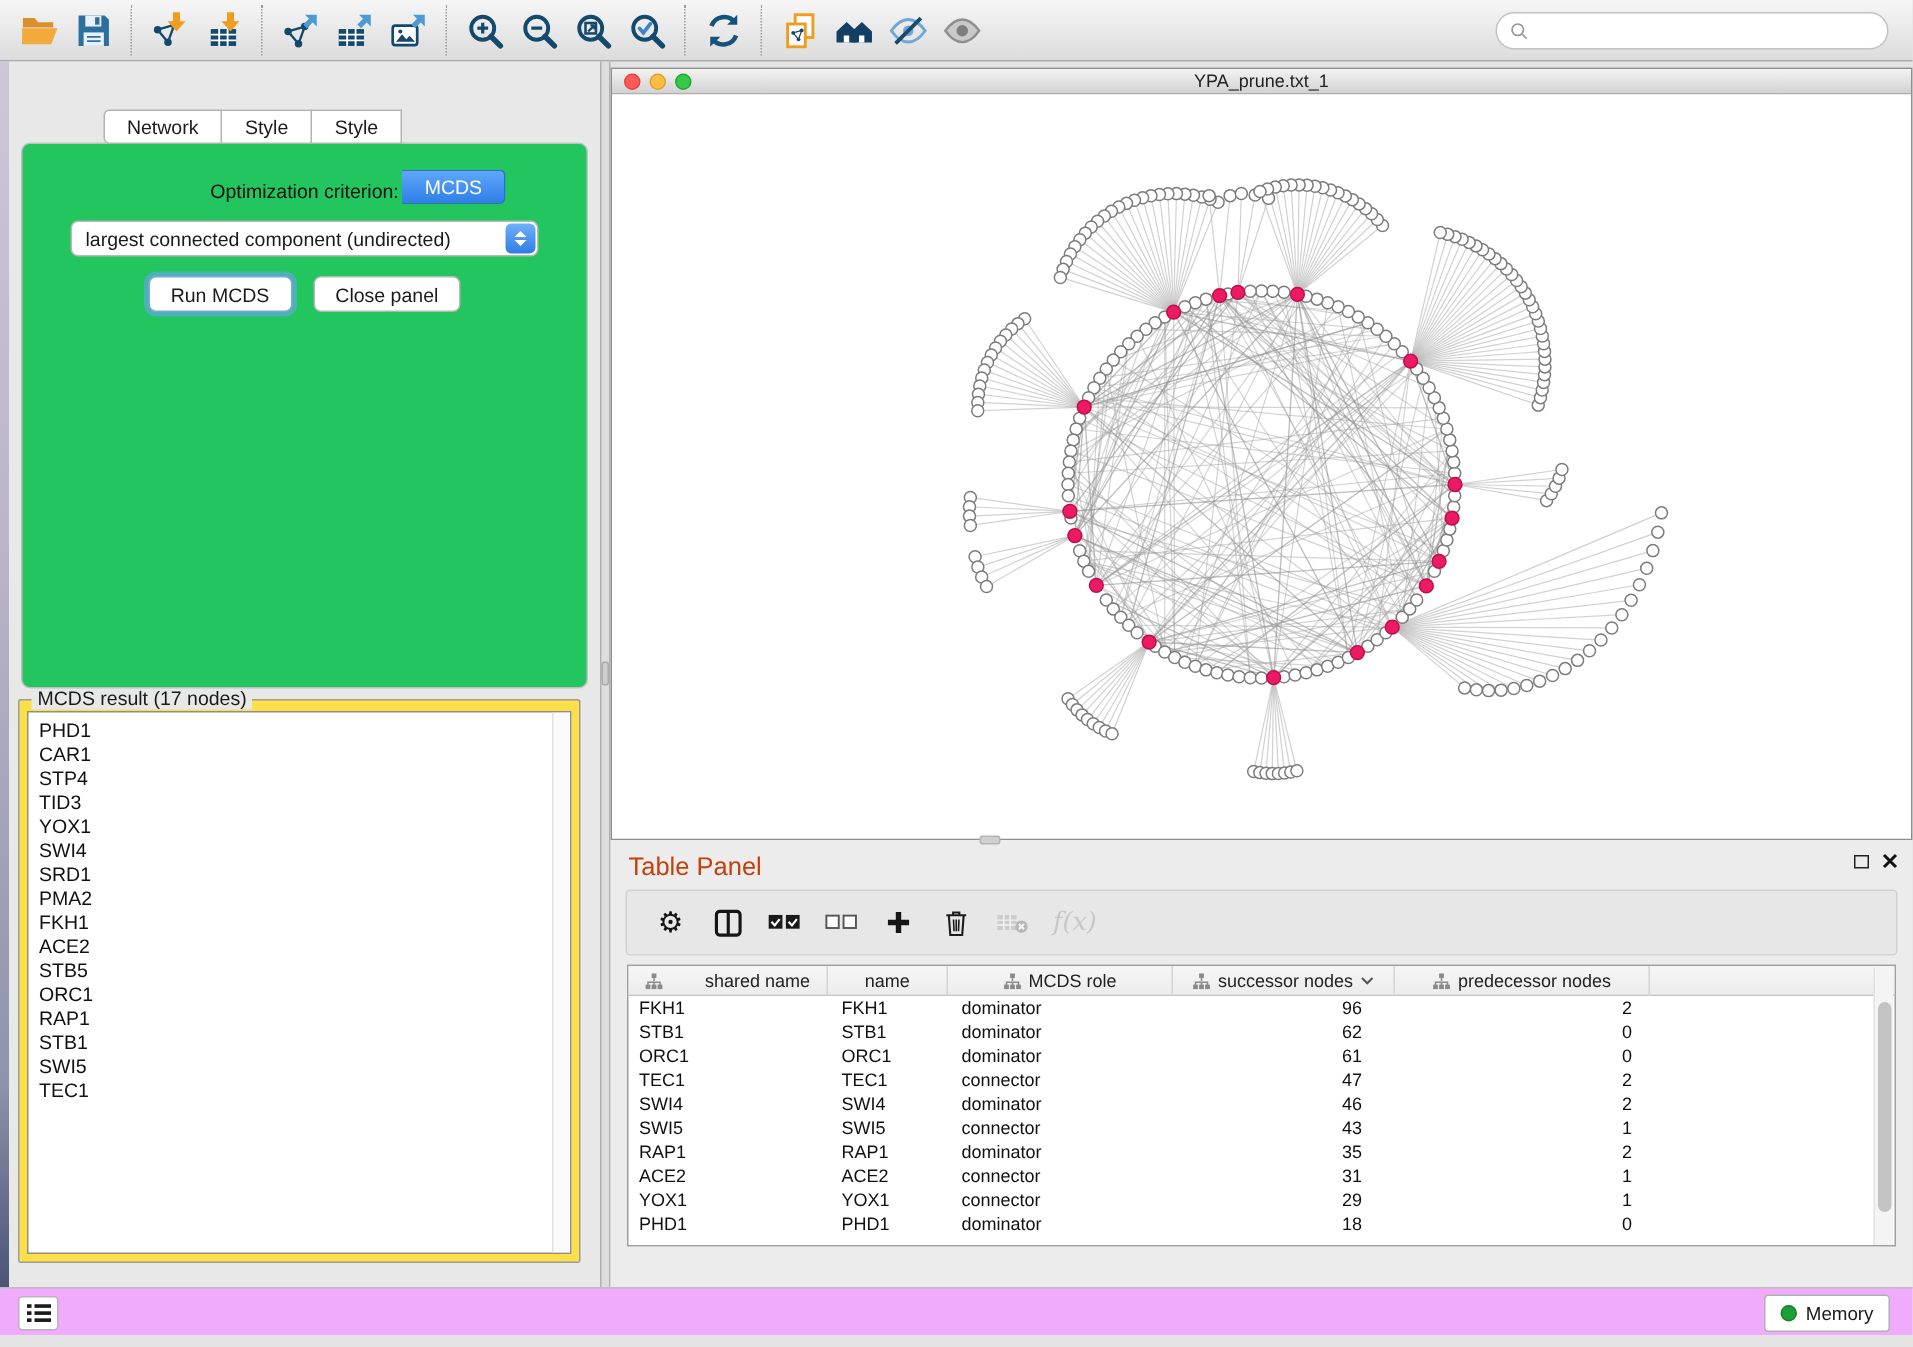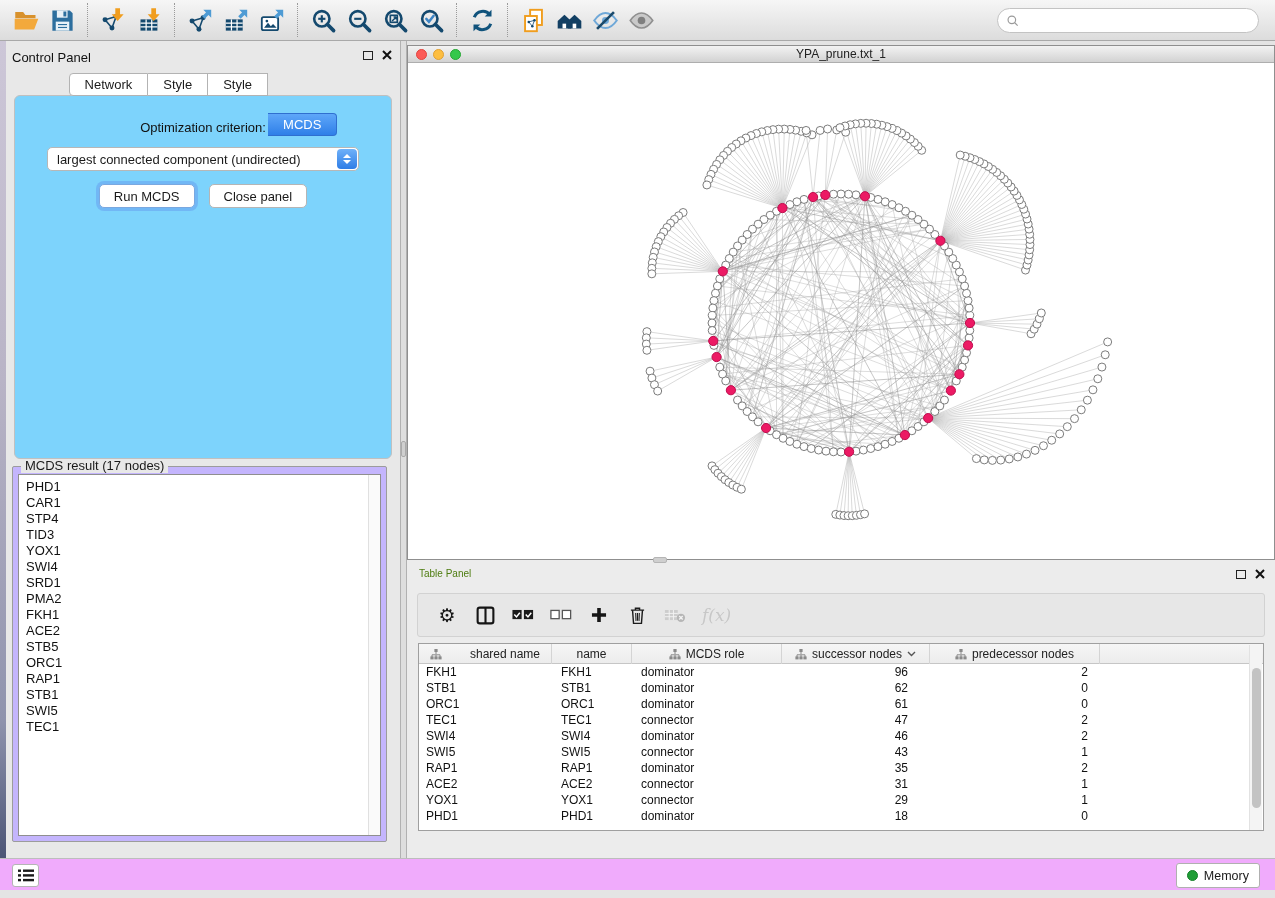--- a/index.html
+++ b/index.html
@@ -34,37 +34,37 @@
   .close-icon svg { width:10px; height:10px; display:block; }
 
   .cp-tabs { position:absolute; left:0; top:32px; width:100%; display:flex; justify-content:center; z-index:3; }
   .tab { height:23px; padding:0 15px; background:#fff; border:1px solid #b3b3b3; border-left:none;
     display:flex; align-items:center; font-size:13px; cursor:default; }
   .tab:first-child { border-left:1px solid #b3b3b3; border-radius:4px 0 0 4px; }
   .tab:last-child { border-radius:0 4px 4px 0;margin-top:40px; }
   .tab.active { background:linear-gradient(#5ea7f9,#2f7fe8); border-color:#2f6fd0; color:#fff; }
 
   .cp-body { position:absolute; left:8px; top:54px; width:378px; height:364px;
-    background:#7dd3fc; border:1px solid #c0c0c0; border-radius:6px; z-index:2; }
+    background:#22c55e; border:1px solid #c0c0c0; border-radius:6px; z-index:2; }
   .opt-label { text-align:center; margin-top:24px; font-size:13px; color:#111; }
   .select-box { position:relative; margin:12px auto 0; width:312px; height:24px; background:#fff;
     border:1px solid #b7b7b7; border-radius:5px; display:flex; align-items:center;
     padding-left:9px; font-size:13px; }
   .select-stepper { position:absolute; right:1px; top:1px; width:20px; height:20px; border-radius:4px;
     background:linear-gradient(#6fb1f9,#2e7de6); display:flex; flex-direction:column; align-items:center; justify-content:center; gap:2px; }
   .select-stepper i { width:0; height:0; border-left:4px solid transparent; border-right:4px solid transparent; }
   .select-stepper i.up { border-bottom:4px solid #fff; }
   .select-stepper i.down { border-top:4px solid #fff; }
   .cp-buttons { display:flex; justify-content:center; gap:14px; margin-top:13px; }
   .btn { height:24px; padding:0 14px; background:#fff; border:1px solid #b5b5b5; border-radius:5px;
     font-size:13px; display:flex; align-items:center; cursor:default; }
   .btn.focus-ring { box-shadow:0 0 0 3px rgba(105,165,240,.6); border-color:#7aa8e0; }
 
   .result-group { position:absolute; left:6px; top:425px; width:375px; height:376px;
-    border:1px solid #9c9c9c; border-radius:2px; background:#c4b5fd; }
+    border:1px solid #9c9c9c; border-radius:2px; background:#fde047; }
   .result-legend { position:absolute; left:8px; top:-9px; background:#e8e8e8; padding:0 4px; font-size:13px; }
   .result-list { position:absolute; left:5px; top:7px; right:5px; bottom:5px; background:#fff;
     border:1px solid #8f8f8f; overflow:hidden; }
   .result-scroll { position:absolute; right:0; top:0; bottom:0; width:12px; background:#fafafa; border-left:1px solid #e0e0e0; }
   .result-items { padding:4px 0 0 7px; font-size:13px; line-height:16px; color:#111; }
 
   
   .v-splitter { position:absolute; left:400px; top:41px; width:7px; height:817px; background:#dedede;
     border-left:1px solid #b1b1b1; border-right:1px solid #b1b1b1; }
   .v-handle { position:absolute; left:0px; top:400px; width:5px; height:16px; background:#cfcfcf;
@@ -79,21 +79,21 @@
     border-bottom:1px solid #aeaeae; }
   .traffic { position:absolute; left:8px; top:3px; display:flex; gap:6px; }
   .traffic span { width:11px; height:11px; border-radius:50%; display:inline-block; }
   .nw-title { text-align:center; font-size:12px; line-height:17px; color:#222; }
   .nw-canvas { position:absolute; left:0; top:17px; width:866px; height:496px; background:#fff; }
   .nw-canvas svg { display:block; width:866px; height:496px; }
 
   
   .table-panel { position:absolute; left:407px; top:560px; width:868px; height:298px; background:#ececec; }
   .tp-header { position:relative; height:30px; }
-  .tp-title { position:absolute; left:12px; top:8px; font-size:10px; color:#4d7c0f; }
+  .tp-title { position:absolute; left:12px; top:8px; font-size:17px; color:#c2410c; }
   .tp-toolbar { position:absolute; left:10px; top:33px; width:848px; height:44px; background:#e7e7e7;
     border:1px solid #d2d2d2; border-radius:3px; display:flex; align-items:center; gap:16px; padding-left:18px; }
   .tpi { display:flex; align-items:center; justify-content:center; min-width:22px; height:26px; cursor:default; }
   .tpi svg { display:block; }
   .tpi.disabled { opacity:.55; }
   .fx-label { font-family:"DejaVu Serif","Liberation Serif",serif; font-style:italic; font-size:17px; color:#adadad; }
   .gear-glyph { font-family:"DejaVu Sans",sans-serif; font-size:19px; color:#151515; line-height:1; }
 
   .tp-table { position:absolute; left:11px; top:83px; width:846px; height:188px; background:#fff;
     border:1px solid #9f9f9f; overflow:hidden; }
@@ -284,31 +284,20 @@
           <circle cx="10" cy="10" r="6.5" fill="none" stroke="#9a9a9a" stroke-width="2"></circle>
           <line x1="15" y1="15" x2="20" y2="20" stroke="#9a9a9a" stroke-width="2"></line>
         </svg>
       <input type="text" placeholder="" style="">
     </div>
   </div>
 
   <div class="left-strip"></div>
 
   <div class="control-panel">
-    <div class="cp-header">
-      <span class="cp-title">Control Panel</span>
-      <span class="win-icons">
-        <span class="float-icon"></span>
-        <span class="close-icon">
-            <svg viewBox="0 0 10 10">
-              <path d="M1 1l8 8M9 1l-8 8" stroke="#111" stroke-width="2"></path>
-            </svg>
-          </span>
-      </span>
-    </div>
     <div class="cp-tabs" id="cp-tabs">
         <div class="tab">Network</div>
         <div class="tab">Style</div>
         <div class="tab">Style</div>
         <div class="tab active">MCDS</div>
       </div>
     <div class="cp-body">
       <div class="opt-label">Optimization criterion:</div>
       <div class="select-box">
         <span>largest connected component (undirected)</span>

